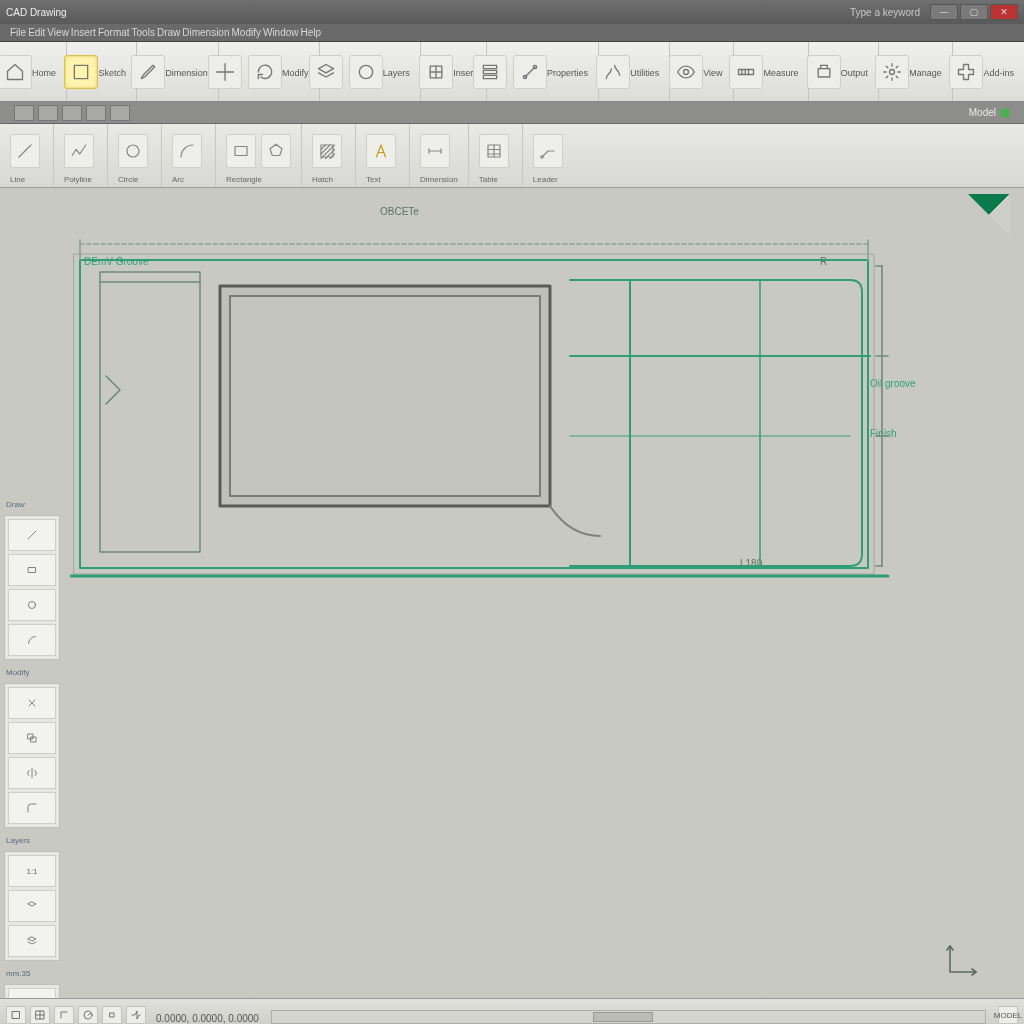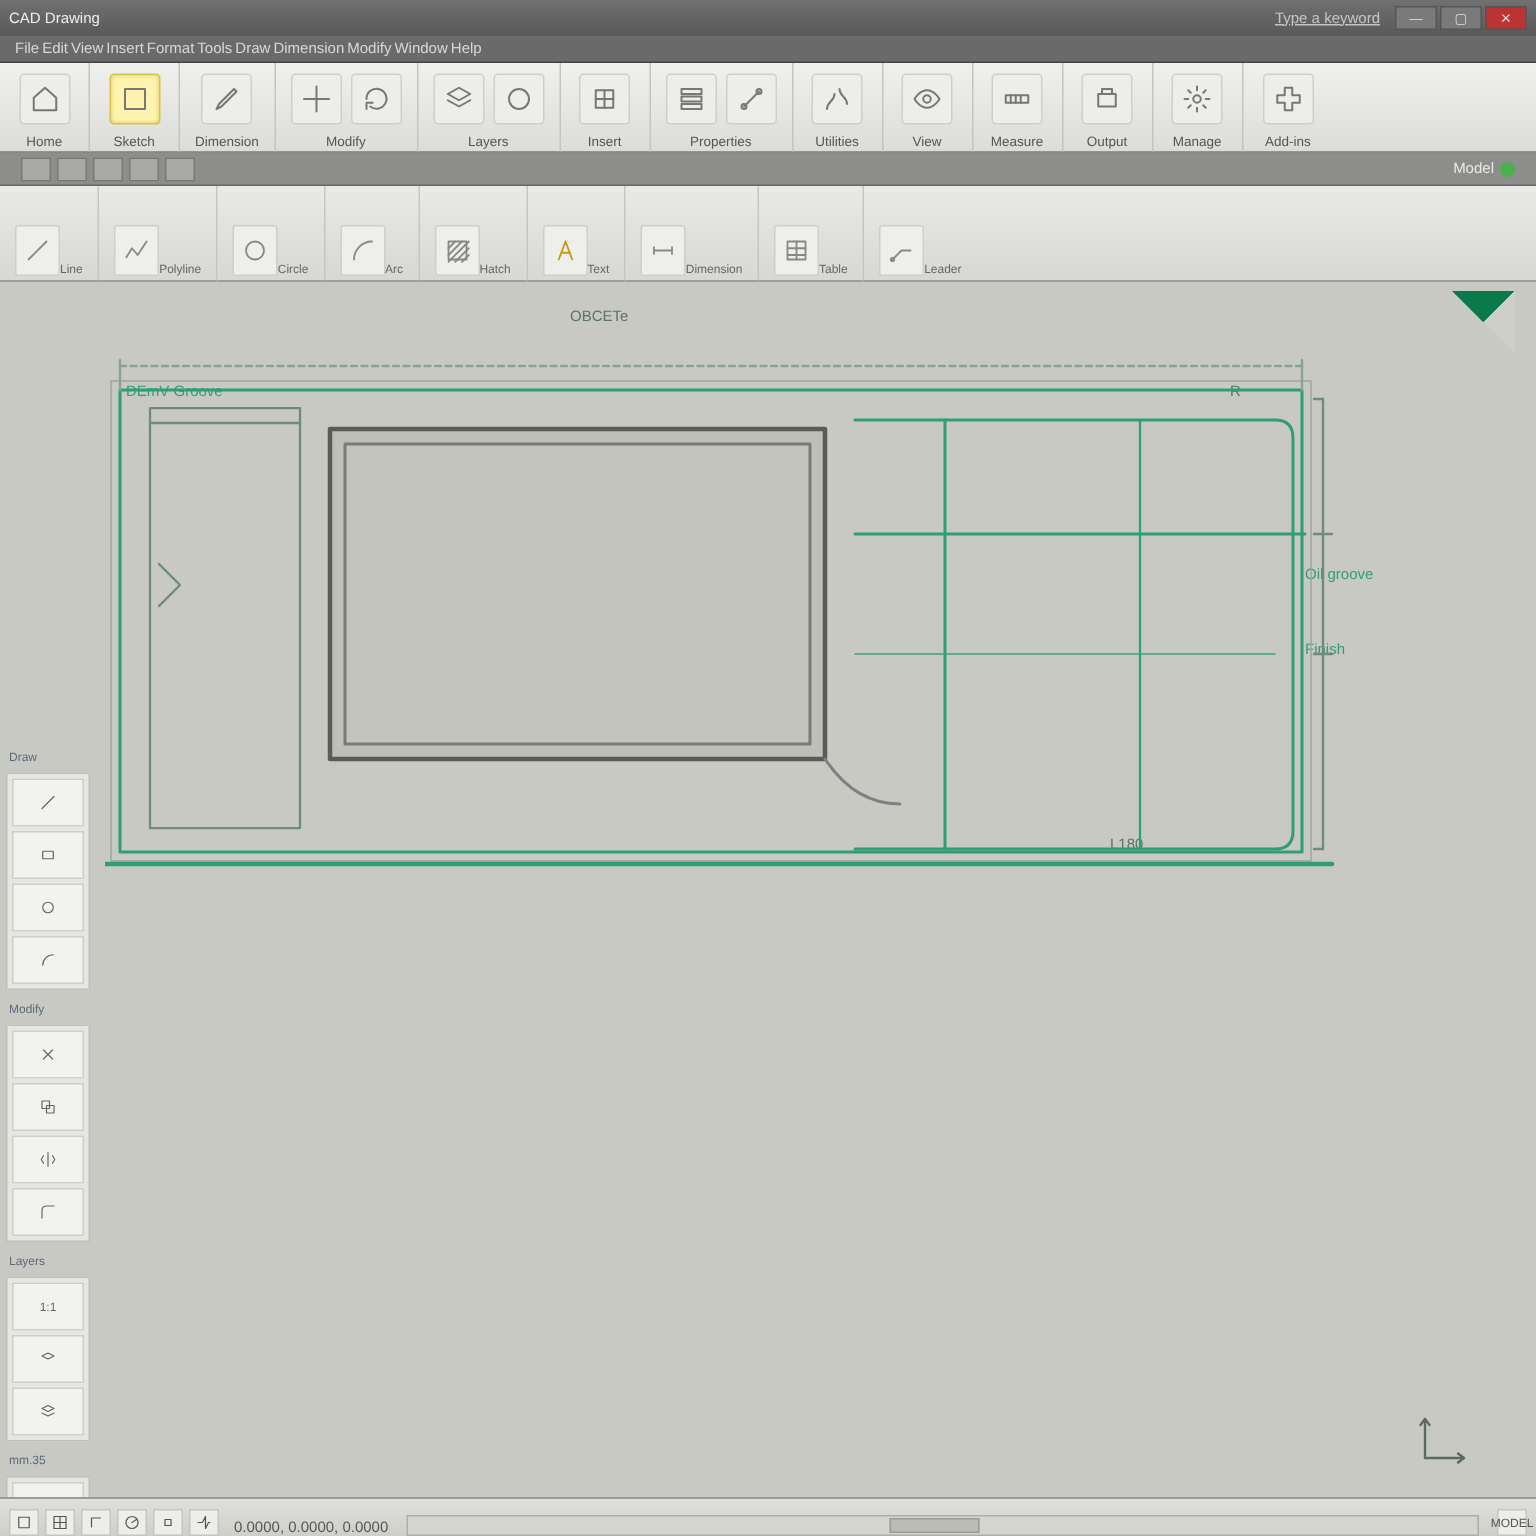--- a/index.html
+++ b/index.html
@@ -20,21 +20,21 @@
   height: 18px; background:#6a6a6a; display:flex; align-items:center; gap:2px;
   padding:0 10px; font-size:10px; color:#d8d8d8; border-bottom:1px solid #444;
 }
 
 
 .ribbon {
   height: 60px; background: linear-gradient(#f0f0ee,#dcdcd8);
   border-bottom:1px solid #888; display:flex; align-items:stretch;
 }
 .ribbon-group {
-  display:flex; flex-direction:column; align-items:center; justify-content:flex-end;
+  display:flex; align-items:center; justify-content:flex-end;
   padding:2px 10px 2px; border-right:1px solid #c4c4c0; min-width:60px;
 }
 .ribbon-group .icons { display:flex; gap:6px; flex:1; align-items:center;}
 .ribbon-group .label { font-size:9px; color:#555; margin-top:2px; white-space:nowrap;}
 .rb-btn {
   width:34px; height:34px; background:#ededea; border:1px solid #cfcfca; border-radius:3px;
   display:flex; align-items:center; justify-content:center; color:#777;
 }
 .rb-btn.active { background:#fff3b0; border-color:#d9c24a; box-shadow:inset 0 0 3px #d9c24a;}
 .rb-btn svg { width:20px; height:20px; }
@@ -46,21 +46,21 @@
 }
 .subbar .seg { padding:0 6px; display:flex; gap:4px; align-items:center;}
 .smallbtn { width:20px;height:16px;background:#a8a8a5;border:1px solid #777; }
 .dot-green { width:10px;height:10px;background:#4caf50;border-radius:50%;display:inline-block;}
 
 
 .toolbar2 {
   height: 64px; background: linear-gradient(#e9e9e5,#d7d7d3);
   border-bottom:1px solid #9e9e9a; display:flex; align-items:stretch;
 }
-.tb2-group { display:flex; flex-direction:row; align-items:flex-end; justify-content:flex-end;
+.tb2-group { display:flex; flex-direction:column; align-items:flex-start; justify-content:flex-end;
   padding:3px 10px 3px; border-right:1px solid #c6c6c1; min-width:54px;}
 .tb2-group .icons{display:flex;gap:5px;flex:1;align-items:center;}
 .tb2-group .label{font-size:8px;color:#666;white-space:nowrap;}
 .tb2-btn { width:30px;height:34px;background:#eeeeea;border:1px solid #cfcfca;border-radius:2px;
   display:flex;align-items:center;justify-content:center;color:#888;}
 .tb2-btn svg{width:18px;height:18px;}
 .tb2-btn.gold svg{color:#c79a12;}
 
 
 .canvas-wrap { position:relative; width:100%; height: calc(1024px - 24px - 18px - 60px - 22px - 64px - 26px);
@@ -101,21 +101,21 @@
 
 
 .drawing { width:100%; height:100%; }
 </style>
 </head>
 <body>
 
 <div class="titlebar">
   <span>CAD Drawing</span>
   <span class="spacer"></span>
-  <span style="opacity:.7;margin-right:8px;text-decoration:underline;">Type a keyword</span>
+  <span style="opacity:.7;margin-right:8px;">Type a keyword</span>
   <div class="win-btn">—</div>
   <div class="win-btn">▢</div>
   <div class="win-btn close">✕</div>
 </div>
 
 <div class="menubar">
   <span>File</span>
   <span>Edit</span>
   <span>View</span>
   <span>Insert</span>
@@ -338,20 +338,35 @@
         <div class="tb2-btn">
           <svg viewBox="0 0 24 24">
             <path d="M4 20A16 16 0 0 1 20 4"></path>
           </svg>
         </div>
       </div>
     <div class="label">Arc</div>
   </div>
   <div class="tb2-group">
     <div class="icons">
+      <div class="tb2-btn">
+          <svg viewBox="0 0 24 24">
+            <rect x="4" y="6" width="16" height="12"></rect>
+          </svg>
+        </div>
+      <div class="tb2-btn">
+          <svg viewBox="0 0 24 24">
+            <path d="M12 3l8 6-3 9H7l-3-9z"></path>
+          </svg>
+        </div>
+    </div>
+    <div class="label">Rectangle</div>
+  </div>
+  <div class="tb2-group">
+    <div class="icons">
         <div class="tb2-btn">
           <svg viewBox="0 0 24 24">
             <rect x="4" y="4" width="16" height="16"></rect>
             <path d="M4 10l6-6M4 16l12-12M4 22l18-18M10 22l12-12M16 22l6-6"></path>
           </svg>
         </div>
       </div>
     <div class="label">Hatch</div>
   </div>
   <div class="tb2-group">

